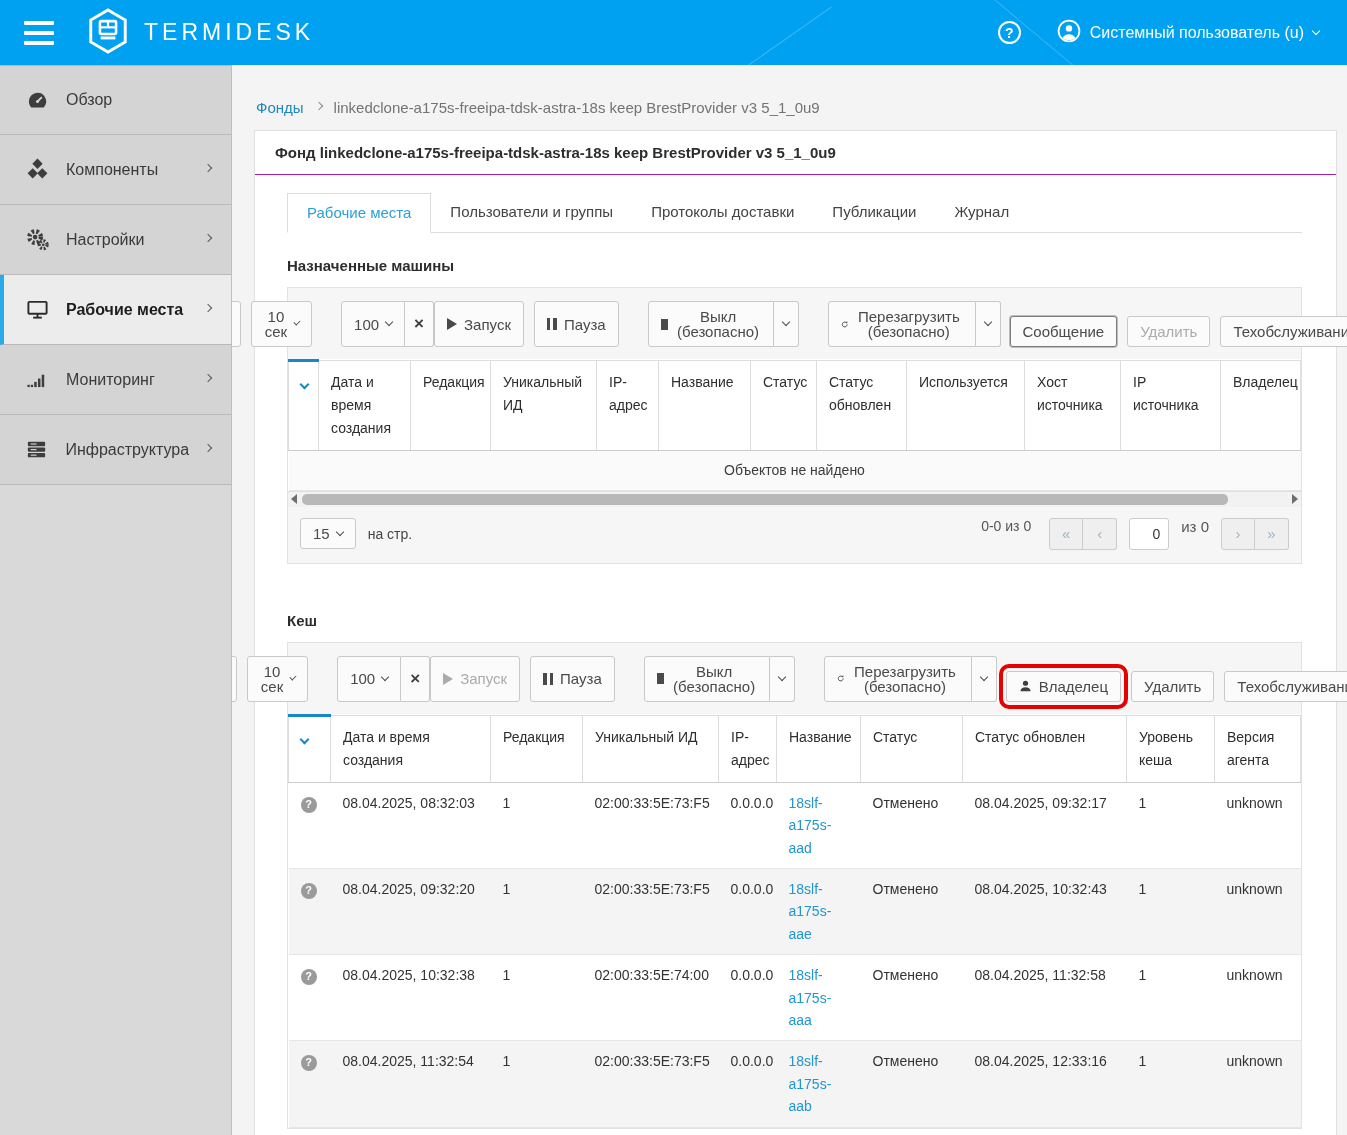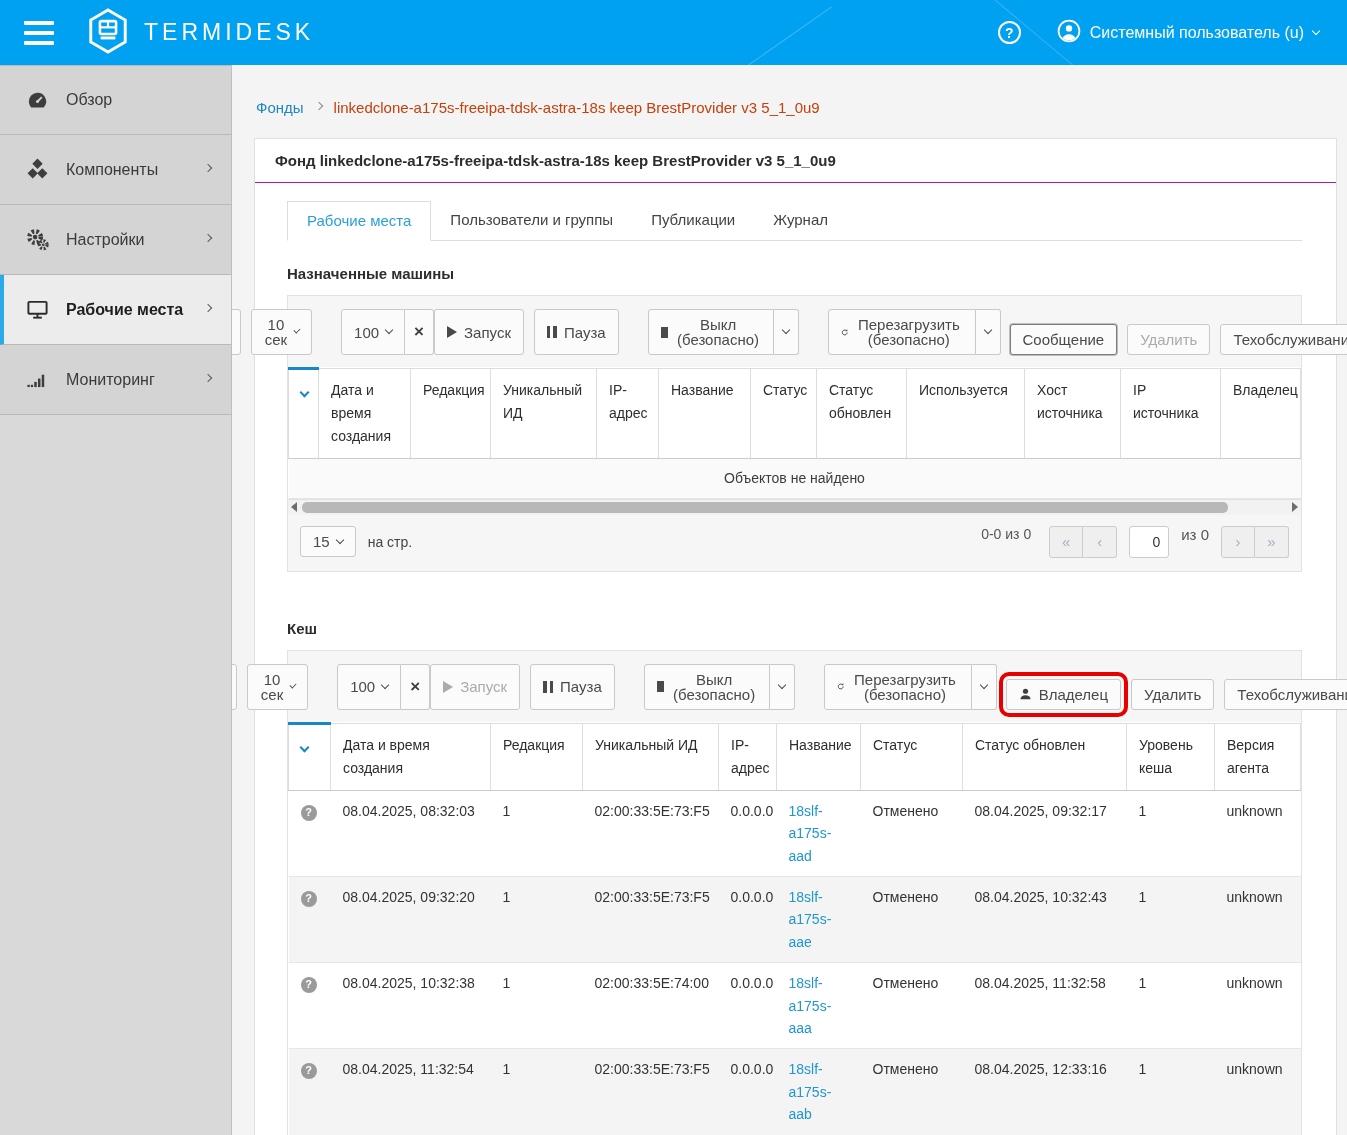--- a/index.html
+++ b/index.html
@@ -35,24 +35,24 @@
     background:#d4d4d4; border-bottom:1px solid #b9b9b9; color:#3a3a3a; font-size:16px; cursor:pointer; }
   .side-item:first-child { border-top:1px solid #b9b9b9; }
   .side-item .icon { width:26px; display:flex; justify-content:center; color:#3d3d3d; }
   .side-item .lbl { flex:1; }
   .side-item .chev { color:#5a5a5a; }
   .side-item.active { background:#ececec; border-left:4px solid #2aabe8; padding-left:20px; font-weight:bold; color:#1d1d1d; }
 
   .content { flex:1; padding:26px 10px 0 22px; overflow:hidden; }
 
   
-  .breadcrumb { display:flex; align-items:center; gap:12px; font-size:15px; margin:8px 0 22px 2px; }
+  .breadcrumb { display:flex; align-items:center; gap:12px; font-size:15px; margin:8px 0 14px 2px; }
   .breadcrumb a { color:#1e87c0; text-decoration:none; cursor:pointer; }
   .crumb-sep { color:#8a8a8a; }
-  .crumb-current { color:#c2410c; }
+  .crumb-current { color:#737373; }
 
   
   .card { background:#fff; border:1px solid #e0e0e0; }
   .card-header { padding:13px 20px; border-bottom:1px solid #a21caf; font-size:15px; font-weight:bold; color:#2d2d2d; }
   .card-body { padding:16px 34px 30px 32px; }
 
   
   .tabs { display:flex; border-bottom:1px solid #ddd; margin-top:2px; }
   .tab { padding:10px 19px 11px; font-size:15px; color:#444; cursor:pointer; margin-bottom:-1px; }
   .tab.active { background:#fff; border:1px solid #ddd; border-bottom:1px solid #fff; color:#2aa0da; }
@@ -223,37 +223,52 @@
             <rect x="1.5" y="17.5" width="2.4" height="2.4"></rect>
             <rect x="5" y="17.5" width="2.4" height="2.4"></rect>
             <rect x="8.6" y="14.5" width="2.6" height="5.4"></rect>
             <rect x="12.5" y="11" width="2.6" height="8.9"></rect>
             <rect x="16.4" y="7" width="2.6" height="12.9"></rect>
           </svg>
         </span>
         <span class="lbl">Мониторинг</span>
         <span class="chev small right"></span>
       </div>
+      <div class="side-item">
+        <span class="icon">
+          <svg width="23" height="23" viewBox="0 0 24 24" fill="#3d3d3d">
+            <rect x="3" y="4" width="18" height="4.6" rx="1"></rect>
+            <rect x="3" y="9.8" width="18" height="4.6" rx="1"></rect>
+            <rect x="3" y="15.6" width="18" height="4.6" rx="1"></rect>
+            <line x1="6" y1="6.3" x2="12" y2="6.3" stroke="#d4d4d4" stroke-width="1.2"></line>
+            <line x1="6" y1="12.1" x2="12" y2="12.1" stroke="#d4d4d4" stroke-width="1.2"></line>
+            <line x1="6" y1="17.9" x2="12" y2="17.9" stroke="#d4d4d4" stroke-width="1.2"></line>
+          </svg>
+        </span>
+        <span class="lbl">Инфраструктура</span>
+        <span class="chev small right"></span>
+      </div>
     </nav>
 
   <main class="content">
 
     <div class="breadcrumb">
       <a>Фонды</a>
       <span class="chev small right crumb-sep"></span>
       <span class="crumb-current">linkedclone-a175s-freeipa-tdsk-astra-18s keep BrestProvider v3 5_1_0u9</span>
     </div>
 
     <div class="card">
       <div class="card-header">Фонд linkedclone-a175s-freeipa-tdsk-astra-18s keep BrestProvider v3 5_1_0u9</div>
       <div class="card-body">
 
         <div class="tabs" id="tabs">
             <div class="tab active">Рабочие места</div>
             <div class="tab">Пользователи и группы</div>
+            <div class="tab">Протоколы доставки</div>
             <div class="tab">Публикации</div>
             <div class="tab">Журнал</div>
           </div>
 
         <div class="section-heading">Назначенные машины</div>
 
         <div class="grid-box">
           <div class="toolbar">
             <div class="tb-left">
               <button class="btn icon-only">

